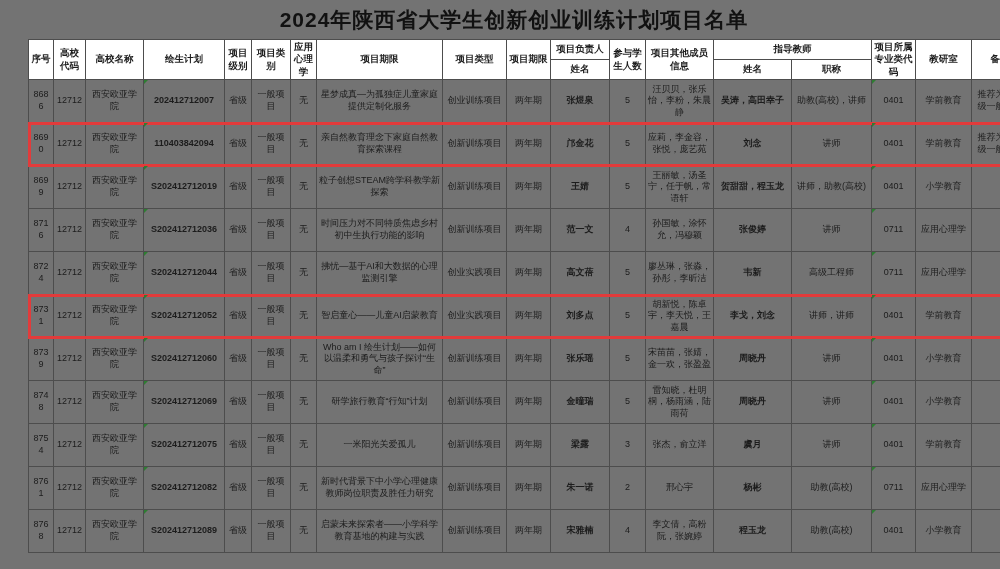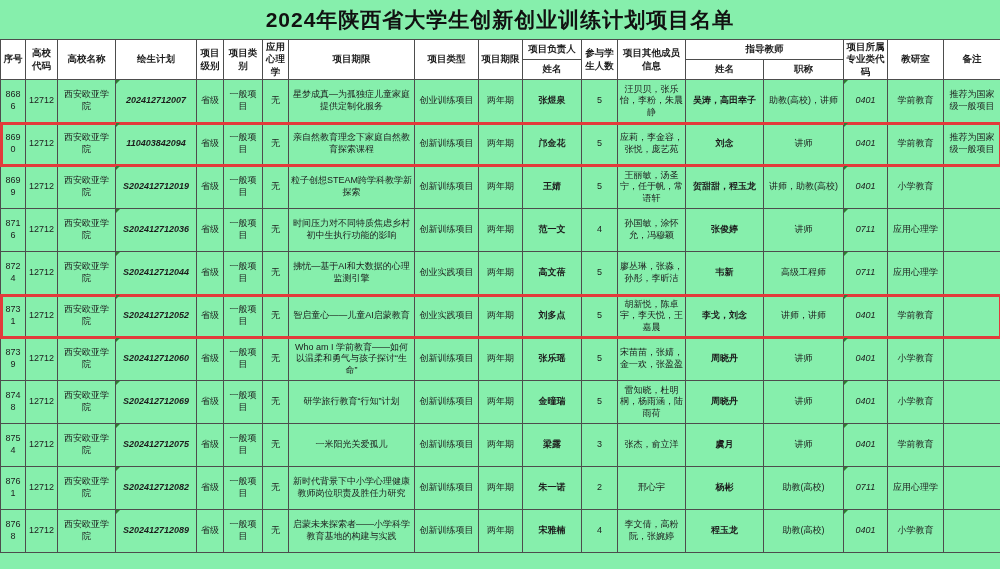--- a/index.html
+++ b/index.html
@@ -1,38 +1,38 @@
 <!DOCTYPE html>
 <html><head>
 <meta charset="utf-8">
 <style>
   * { box-sizing: border-box; margin: 0; padding: 0; }
   html,body { background:#ffffff; }
   .page {
-    width: 1000px; height: 569px; background:#86efac; overflow:hidden;
-    font-family: "Liberation Sans", sans-serif; position: relative;
+    width: 1000px; height: 569px; background:#737373; overflow:hidden;
+    font-family: "Liberation Sans", sans-serif; position: relative; padding-left: 28px;
   }
   .title {
     text-align:center; font-size:21px; font-weight:bold; color:#111;
     padding: 6px 0 5px 0; letter-spacing:1px;
   }
   table.roster {
     width:1000px; border-collapse:collapse; table-layout:fixed;
   }
   .roster th, .roster td {
     border:1px solid #4d4d4d; text-align:center; vertical-align:middle;
     font-size:9px; color:#1c1c1c; padding:1px 2px; line-height:1.3;
     word-break:break-all; overflow:hidden;
   }
   .roster th { font-weight:bold; font-size:9.5px; background:#ffffff; }
   thead tr.h1 { height:20px; }
   thead tr.h2 { height:20px; }
   tbody tr { height:43px; }
   td.b { font-weight:bold; }
-  td.gmark { position:relative;font-style:italic; }
+  td.gmark { position:relative; }
   td.gmark::before {
     content:""; position:absolute; top:0; left:0; width:0; height:0;
     border-top:4px solid #2e7d32; border-right:4px solid transparent;
   }
   tr.hl { outline:3px solid #e23b3b; outline-offset:-2px;margin-top:28px; }
 </style>
 </head>
 <body>
 
 <div class="page">
@@ -207,21 +207,21 @@
           <td></td>
         </tr>
         <tr>
           <td>8739</td>
           <td>12712</td>
           <td>西安欧亚学院</td>
           <td class="b gmark">S202412712060</td>
           <td>省级</td>
           <td>一般项目</td>
           <td>无</td>
-          <td>Who am I 学前教育——如何以温柔和勇气与孩子探讨“生命”</td>
+          <td>Who am I 绘生计划——如何以温柔和勇气与孩子探讨“生命”</td>
           <td>创新训练项目</td>
           <td>两年期</td>
           <td class="b">张乐瑶</td>
           <td>5</td>
           <td>宋苗苗，张婧，金一欢，张盈盈</td>
           <td class="b">周晓丹</td>
           <td>讲师</td>
           <td class="gmark">0401</td>
           <td>小学教育</td>
           <td></td>

